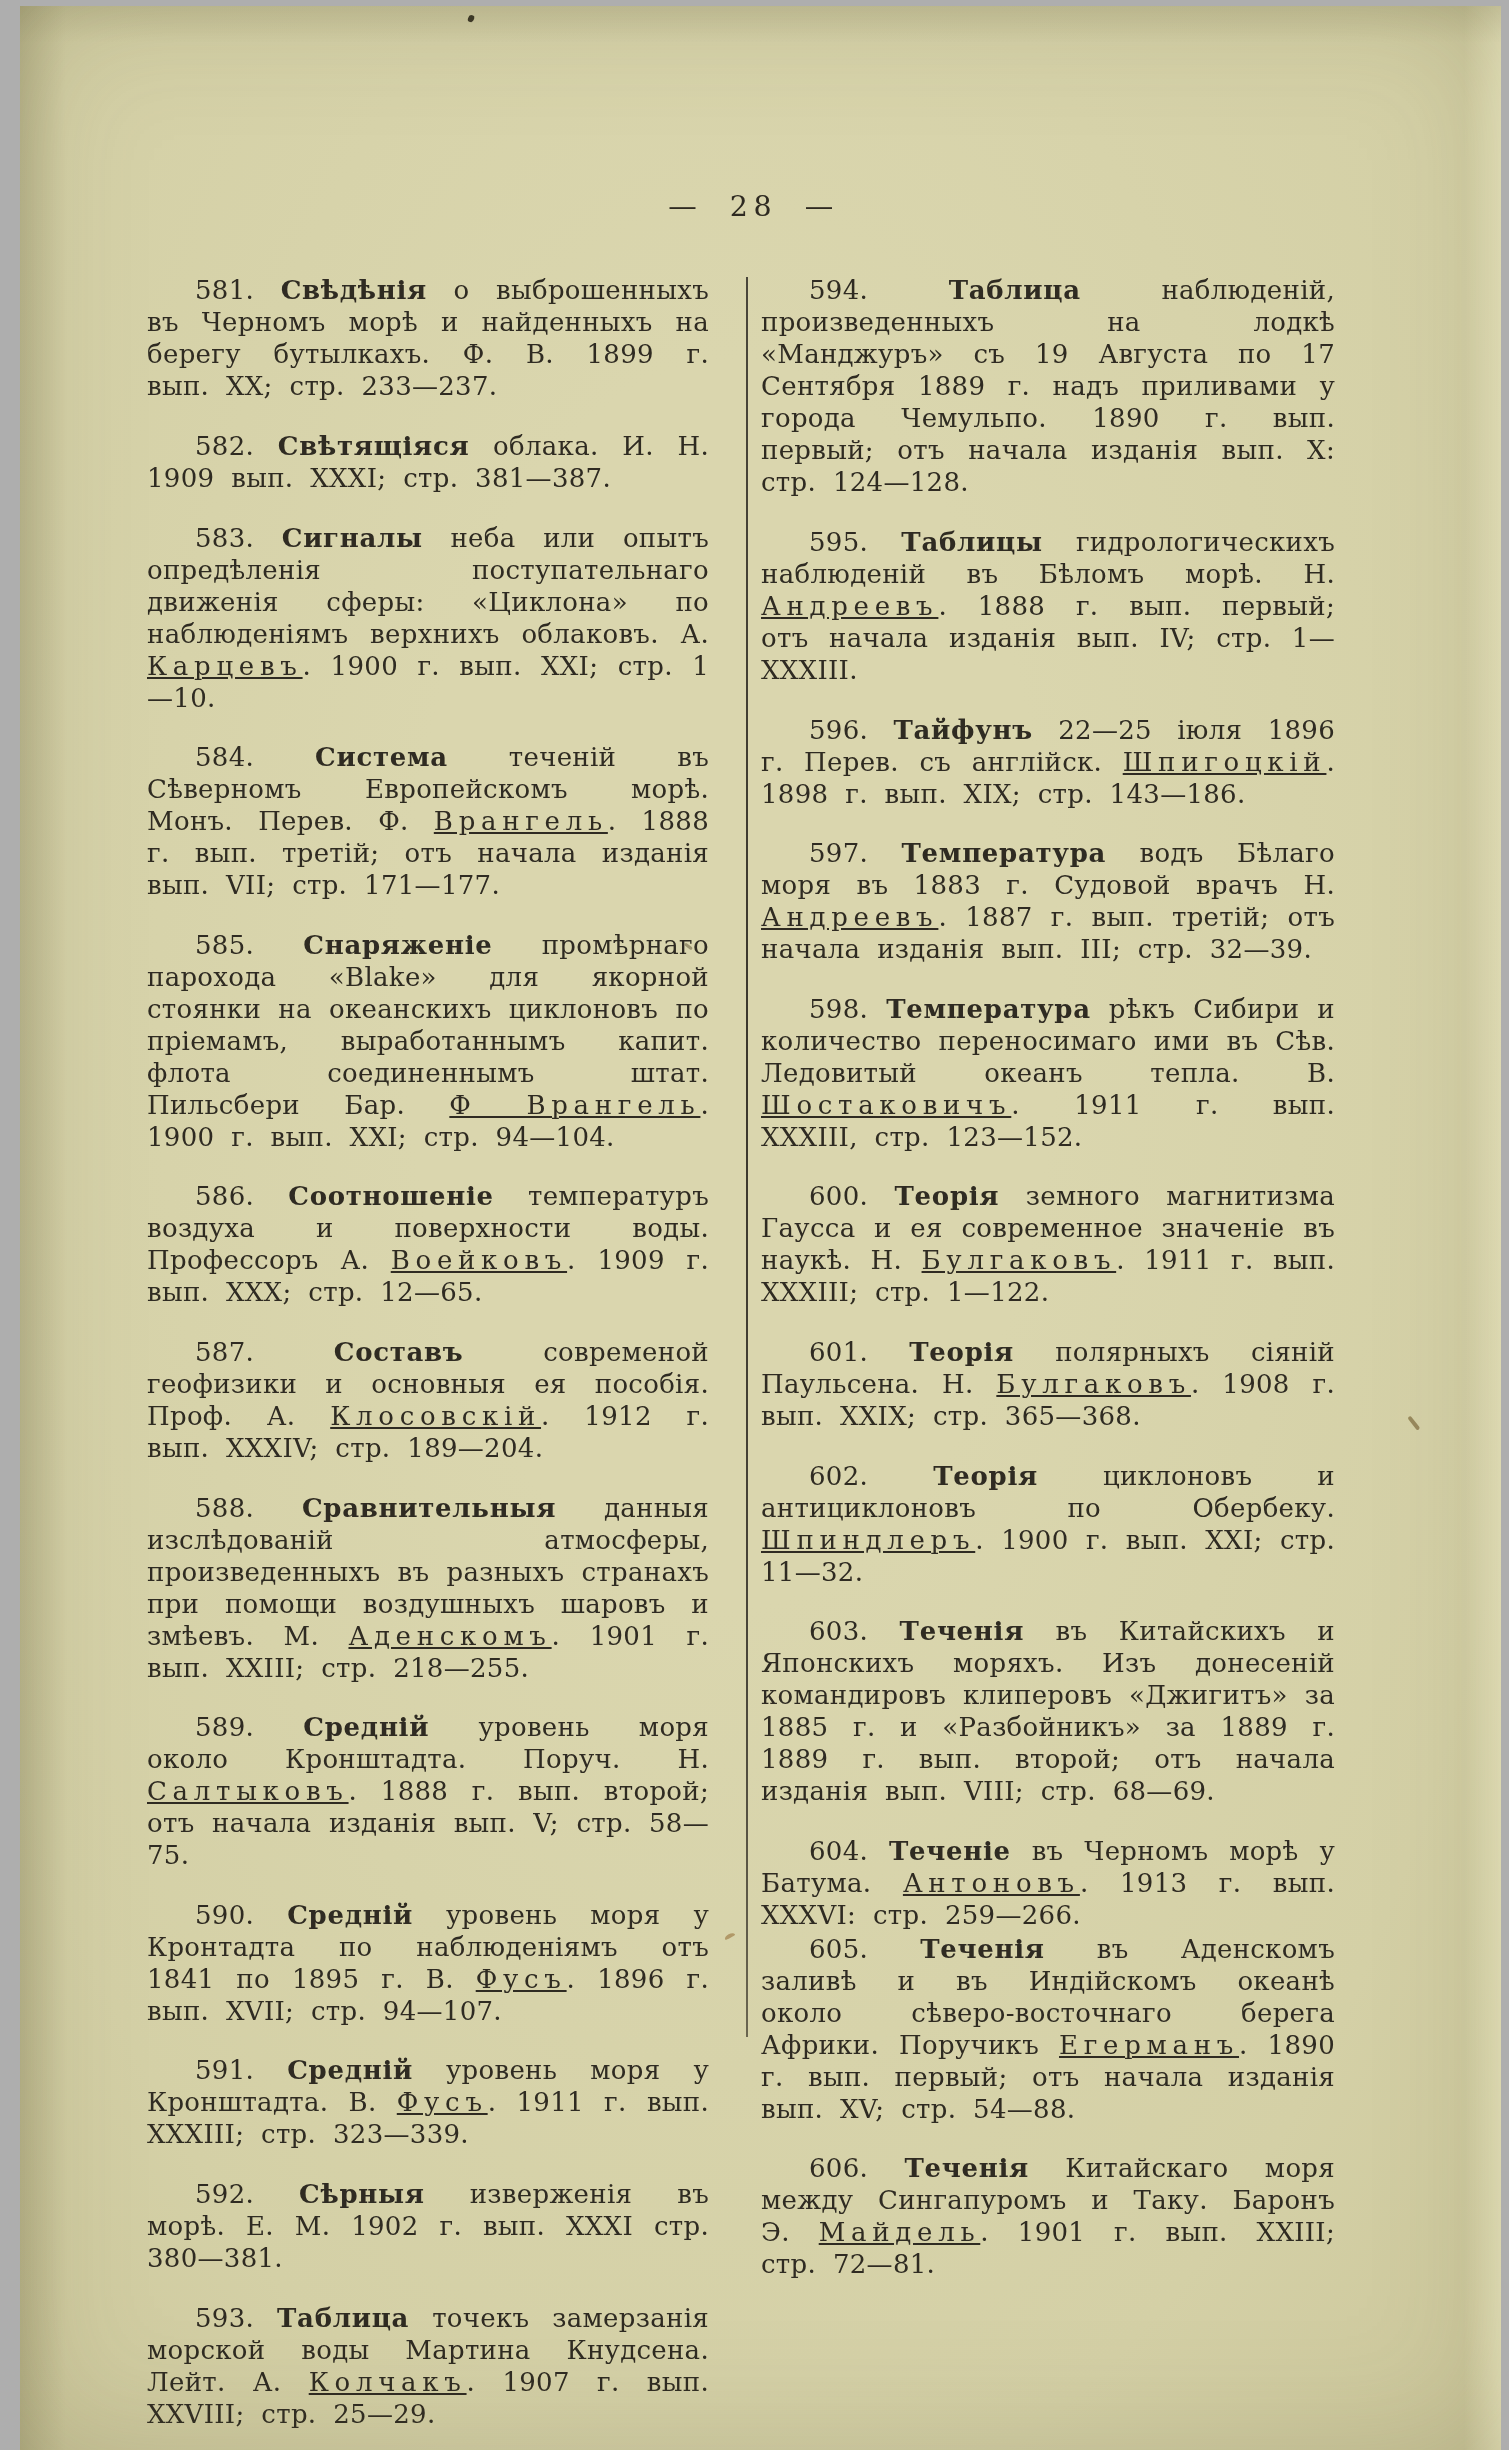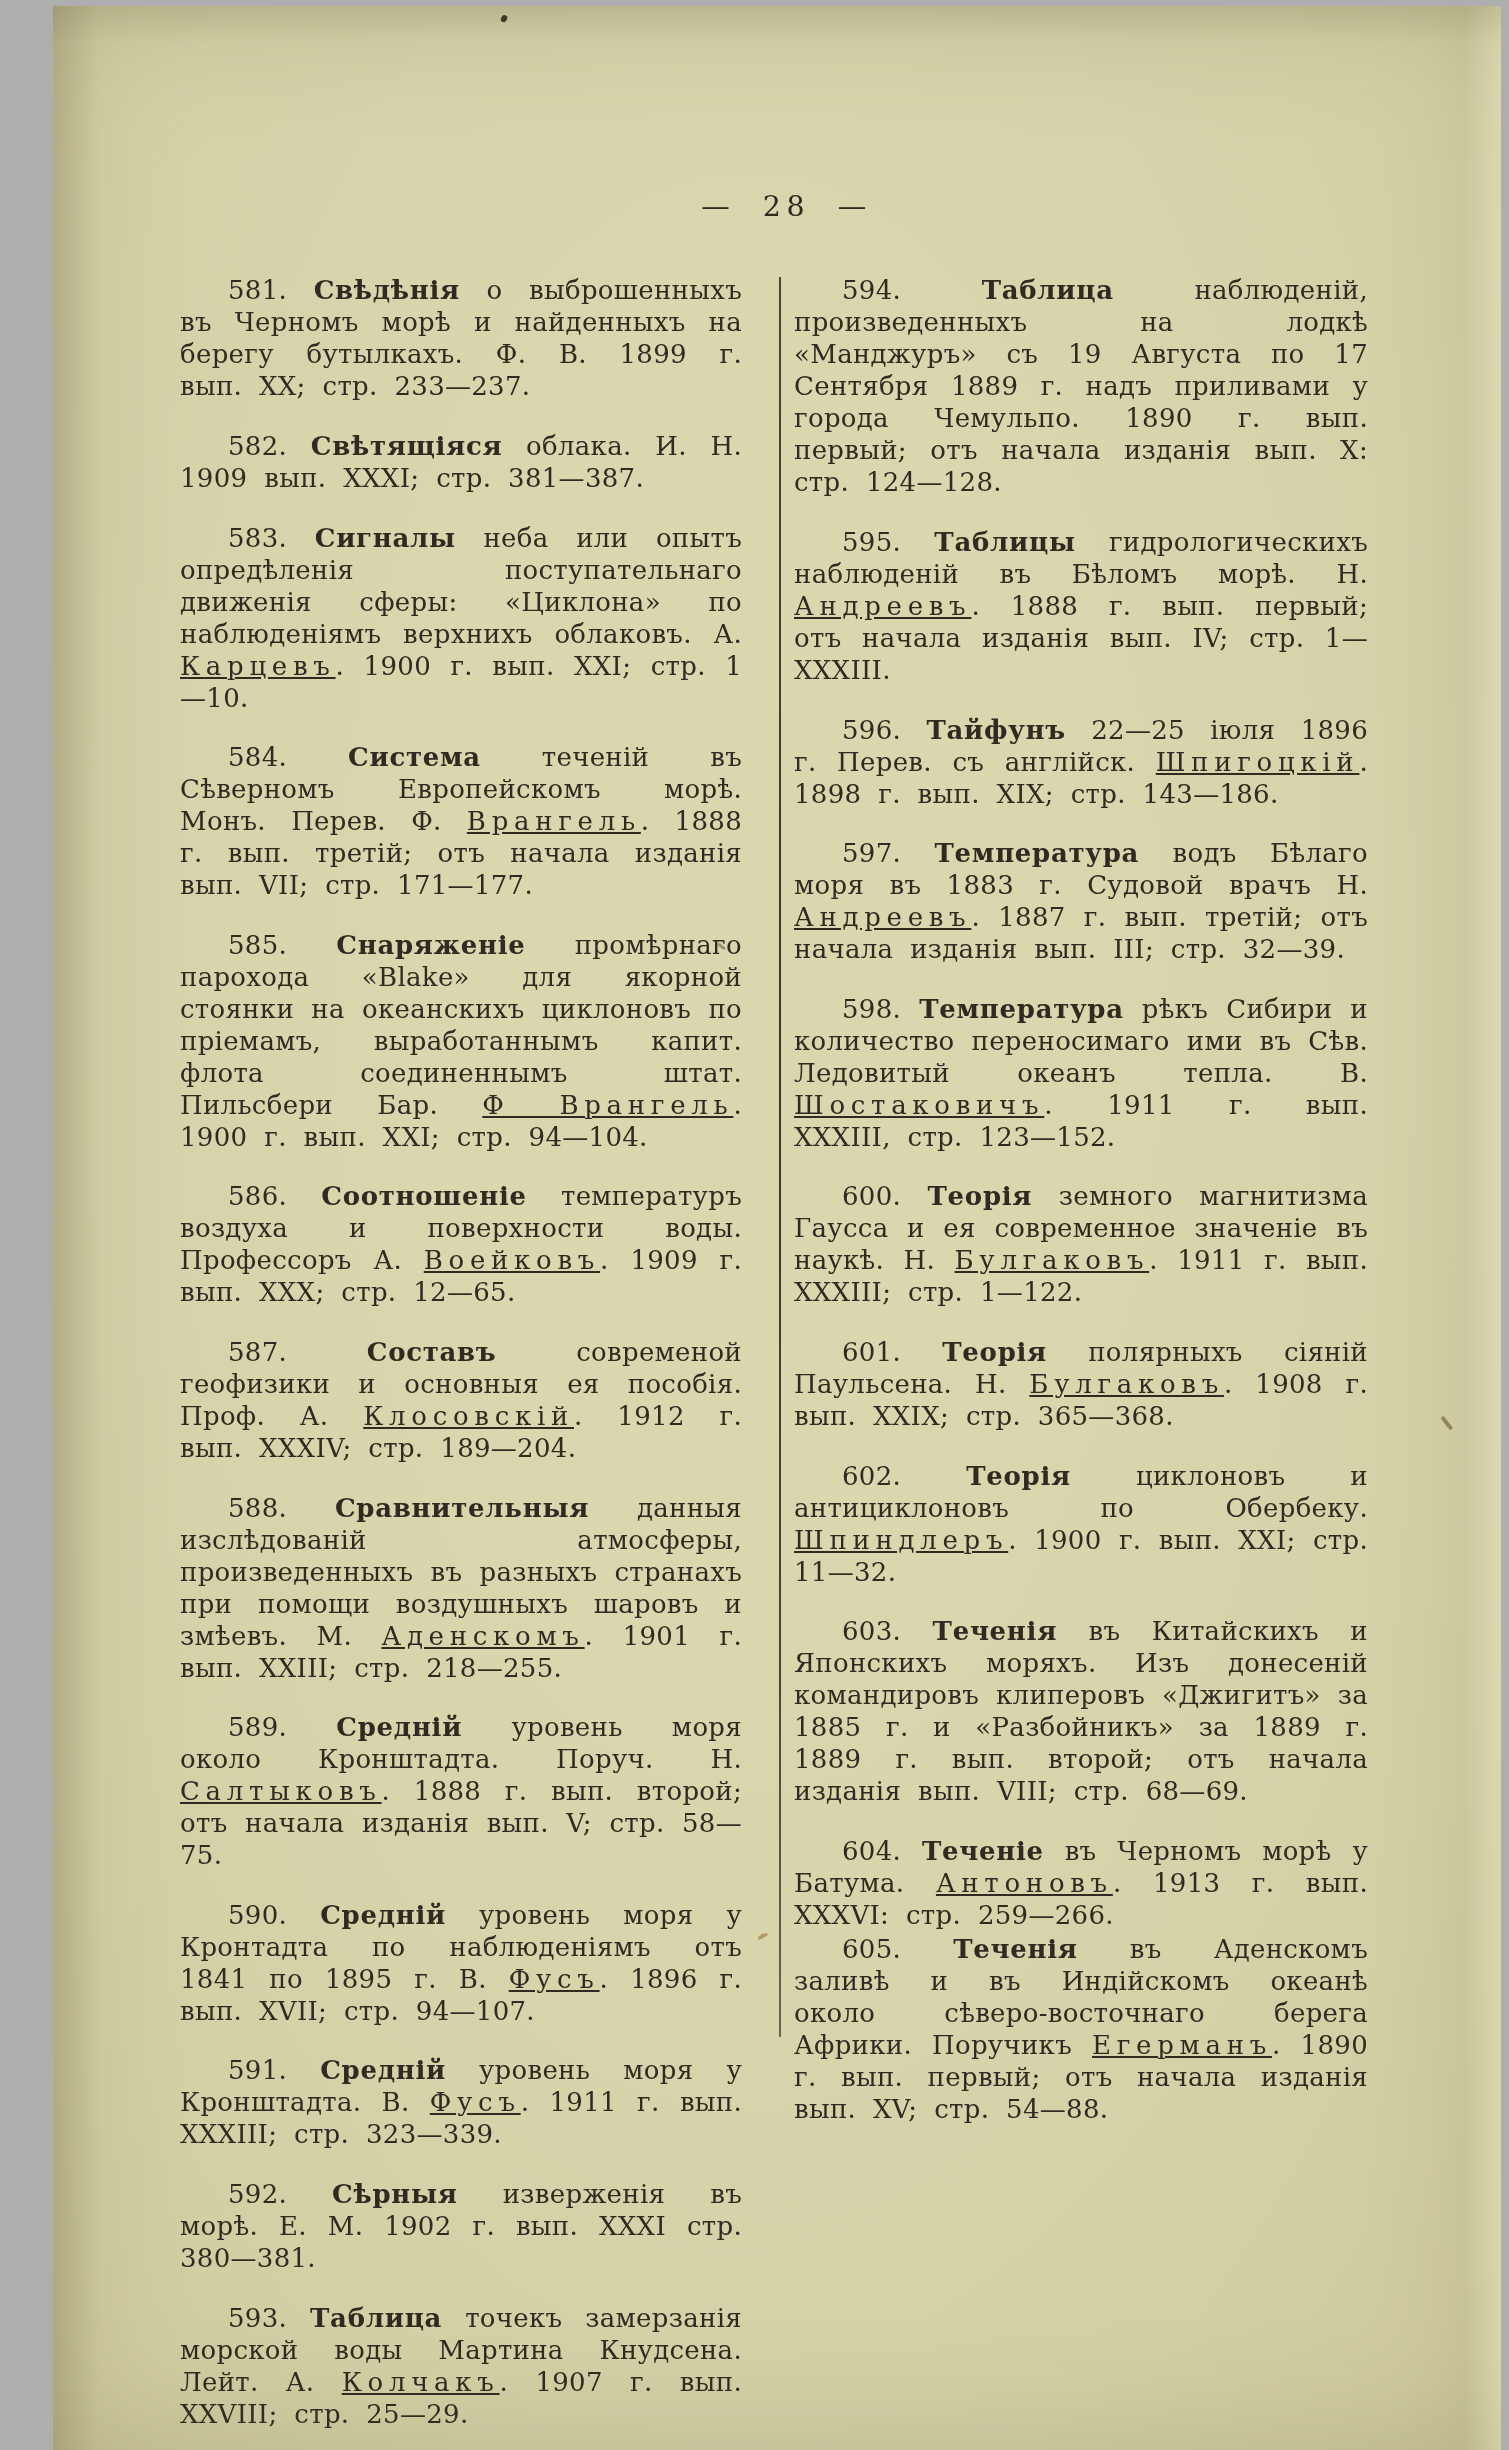--- a/index.html
+++ b/index.html
@@ -12,21 +12,20 @@
   }
   .paper {
     position:absolute;
     left:20px; top:6.4px; right:8.3px; bottom:0;
     background:
       linear-gradient(90deg, rgba(96,90,52,0.20) 0px, rgba(96,90,52,0.0) 46px),
       linear-gradient(180deg, rgba(96,90,52,0.14) 0px, rgba(96,90,52,0.0) 37px),
       linear-gradient(270deg, rgba(255,252,214,0.55) 0px, rgba(255,252,214,0.0) 37px),
       radial-gradient(ellipse at 48% 40%, #dad6ae 30%, #d4d0a6 75%, #ccc79b 100%);
     background-color:#d6d2a8;
-    margin-left:33px;
   }
   .paper::after{
     content:"";
     position:absolute; inset:0;
     box-shadow: inset 0 0 129px rgba(92,86,50,0.22);
     pointer-events:none;
   }
   .page-number {
     position:absolute;
     left:127px; top:184px; width:1213px;
@@ -98,20 +97,21 @@
         <p class="entry"><span class="n">595. </span><span class="b">Таблицы</span><span class="n"> гидрологическихъ наблюденій въ Бѣломъ морѣ. Н. </span><span class="sp">Андреевъ</span><span class="n">. 1888 г. вып. первый; отъ начала изданія вып. IV; стр. 1—XXXIII.</span></p>
         <p class="entry"><span class="n">596. </span><span class="b">Тайфунъ</span><span class="n"> 22—25 іюля 1896 г. Перев. съ англійск. </span><span class="sp">Шпигоцкій</span><span class="n">. 1898 г. вып. XIX; стр. 143—186.</span></p>
         <p class="entry"><span class="n">597. </span><span class="b">Температура</span><span class="n"> водъ Бѣлаго моря въ 1883 г. Судовой врачъ Н. </span><span class="sp">Андреевъ</span><span class="n">. 1887 г. вып. третій; отъ начала изданія вып. III; стр. 32—39.</span></p>
         <p class="entry"><span class="n">598. </span><span class="b">Температура</span><span class="n"> рѣкъ Сибири и количество переносимаго ими въ Сѣв. Ледовитый океанъ тепла. В. </span><span class="sp">Шостаковичъ</span><span class="n">. 1911 г. вып. XXXIII, стр. 123—152.</span></p>
         <p class="entry"><span class="n">600. </span><span class="b">Теорія</span><span class="n"> земного магнитизма Гаусса и ея современное значеніе въ наукѣ. Н. </span><span class="sp">Булгаковъ</span><span class="n">. 1911 г. вып. XXXIII; стр. 1—122.</span></p>
         <p class="entry"><span class="n">601. </span><span class="b">Теорія</span><span class="n"> полярныхъ сіяній Паульсена. Н. </span><span class="sp">Булгаковъ</span><span class="n">. 1908 г. вып. XXIX; стр. 365—368.</span></p>
         <p class="entry"><span class="n">602. </span><span class="b">Теорія</span><span class="n"> циклоновъ и антициклоновъ по Обербеку. </span><span class="sp">Шпиндлеръ</span><span class="n">. 1900 г. вып. XXI; стр. 11—32.</span></p>
         <p class="entry"><span class="n">603. </span><span class="b">Теченія</span><span class="n"> въ Китайскихъ и Японскихъ моряхъ. Изъ донесеній командировъ клиперовъ «Джигитъ» за 1885 г. и «Разбойникъ» за 1889 г. 1889 г. вып. второй; отъ начала изданія вып. VIII; стр. 68—69.</span></p>
         <p class="entry"><span class="n">604. </span><span class="b">Теченіе</span><span class="n"> въ Черномъ морѣ у Батума. </span><span class="sp">Антоновъ</span><span class="n">. 1913 г. вып. XXXVI: стр. 259—266.</span></p>
         <p class="entry no-gap"><span class="n">605. </span><span class="b">Теченія</span><span class="n"> въ Аденскомъ заливѣ и въ Индійскомъ океанѣ около сѣверо-восточнаго берега Африки. Поручикъ </span><span class="sp">Егерманъ</span><span class="n">. 1890 г. вып. первый; отъ начала изданія вып. XV; стр. 54—88.</span></p>
+        <p class="entry"><span class="n">606. </span><span class="b">Теченія</span><span class="n"> Китайскаго моря между Сингапуромъ и Таку. Баронъ Э. </span><span class="sp">Майдель</span><span class="n">. 1901 г. вып. XXIII; стр. 72—81.</span></p>
       </div>
   </div>
   <div class="divider"></div>
   <div class="speck s1"></div>
   <div class="speck s2"></div>
   <div class="speck s3"></div>
   <div class="speck s4"></div>
 </div>
 
 

